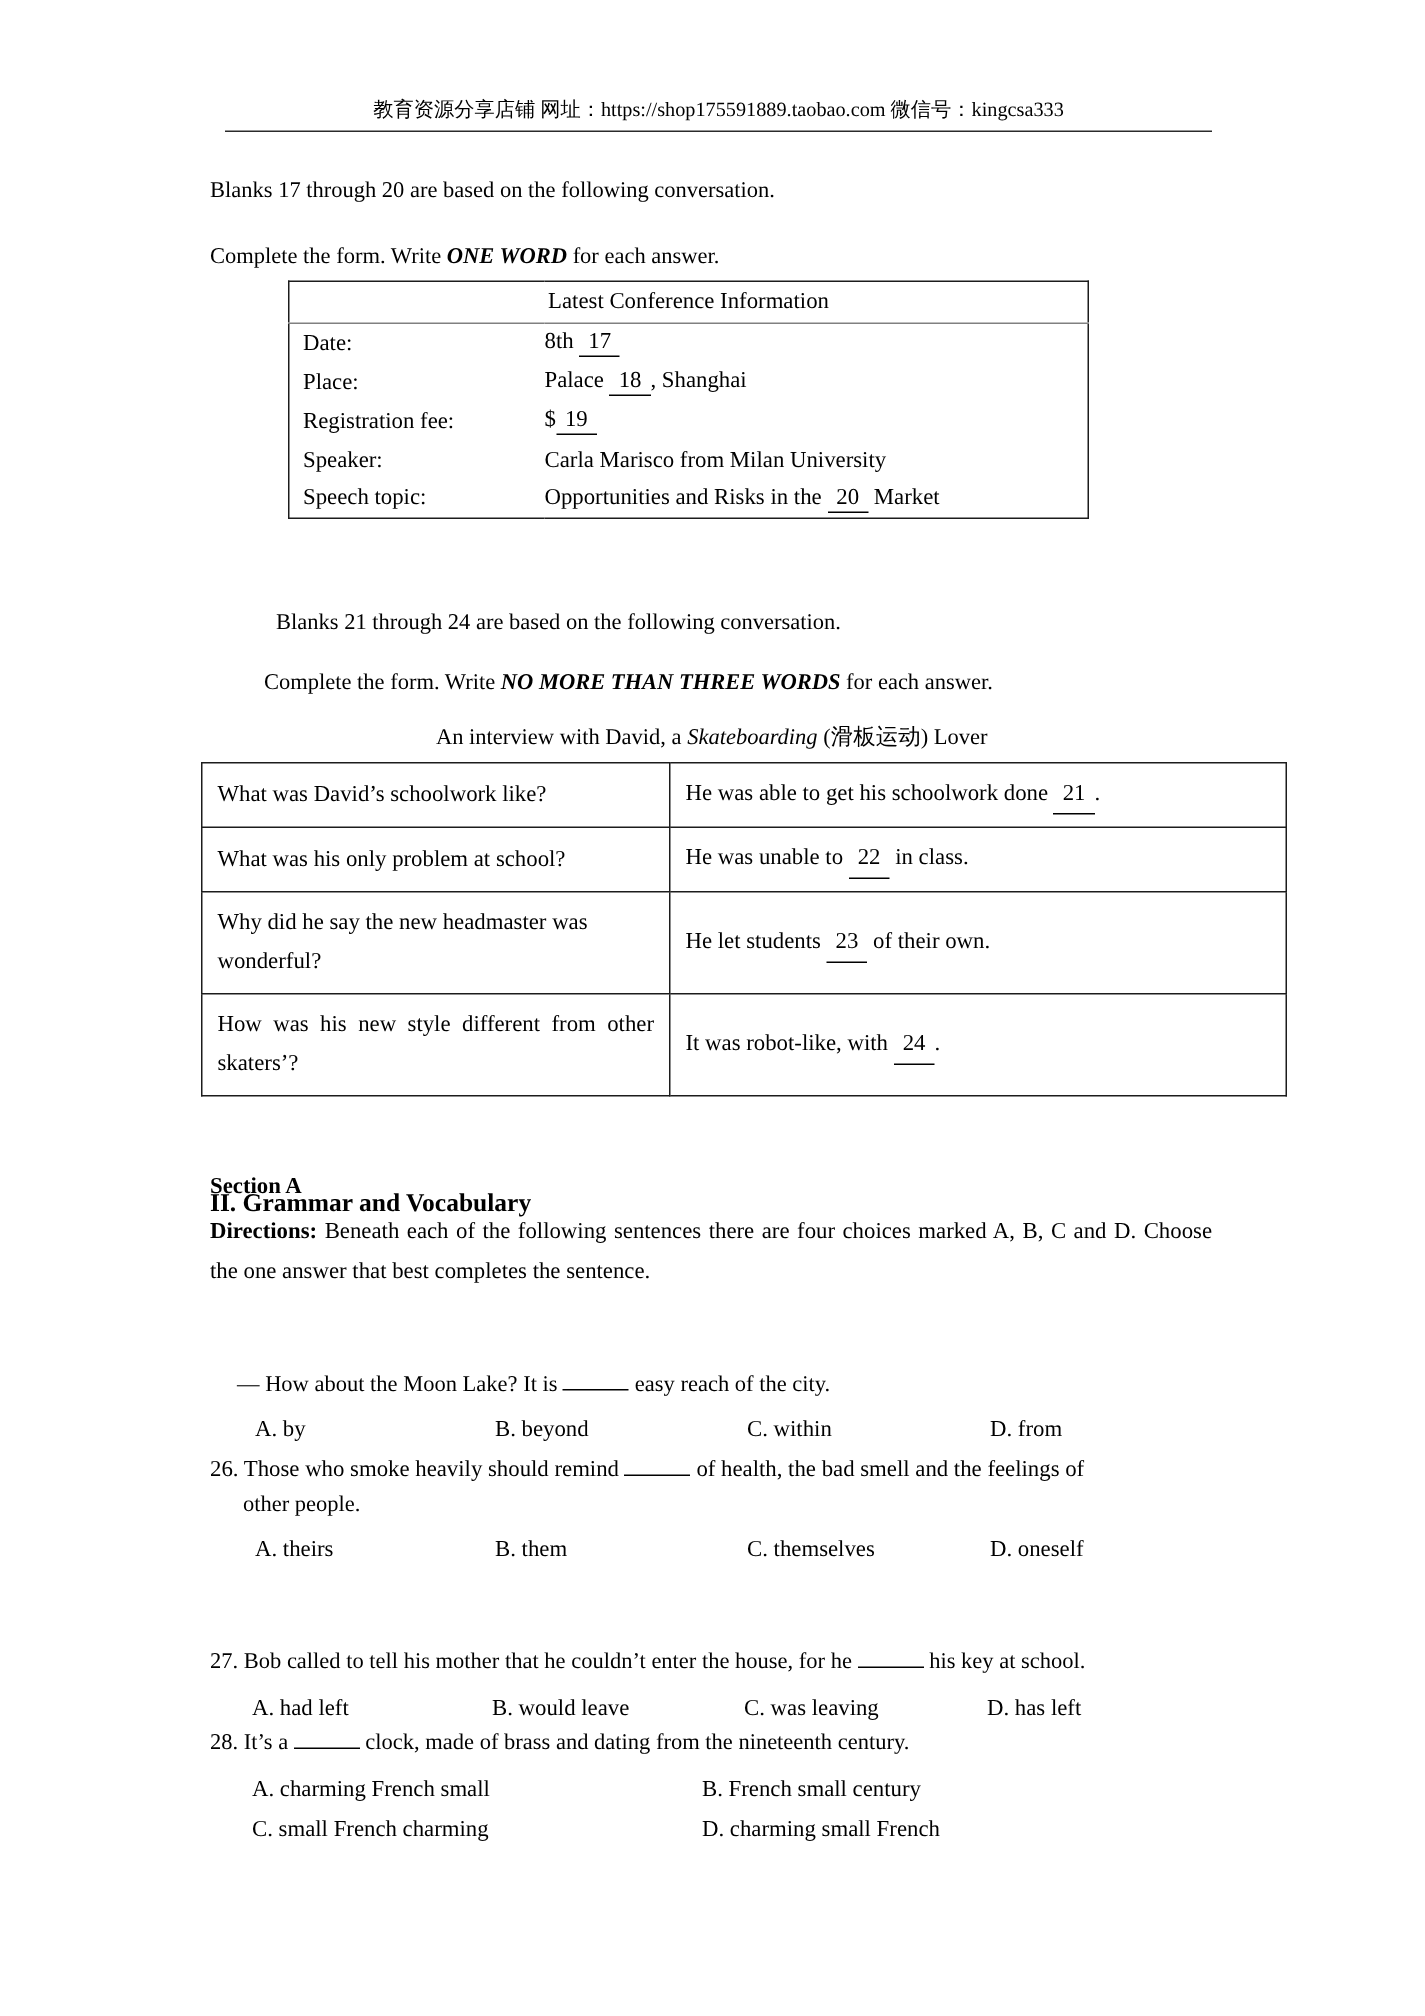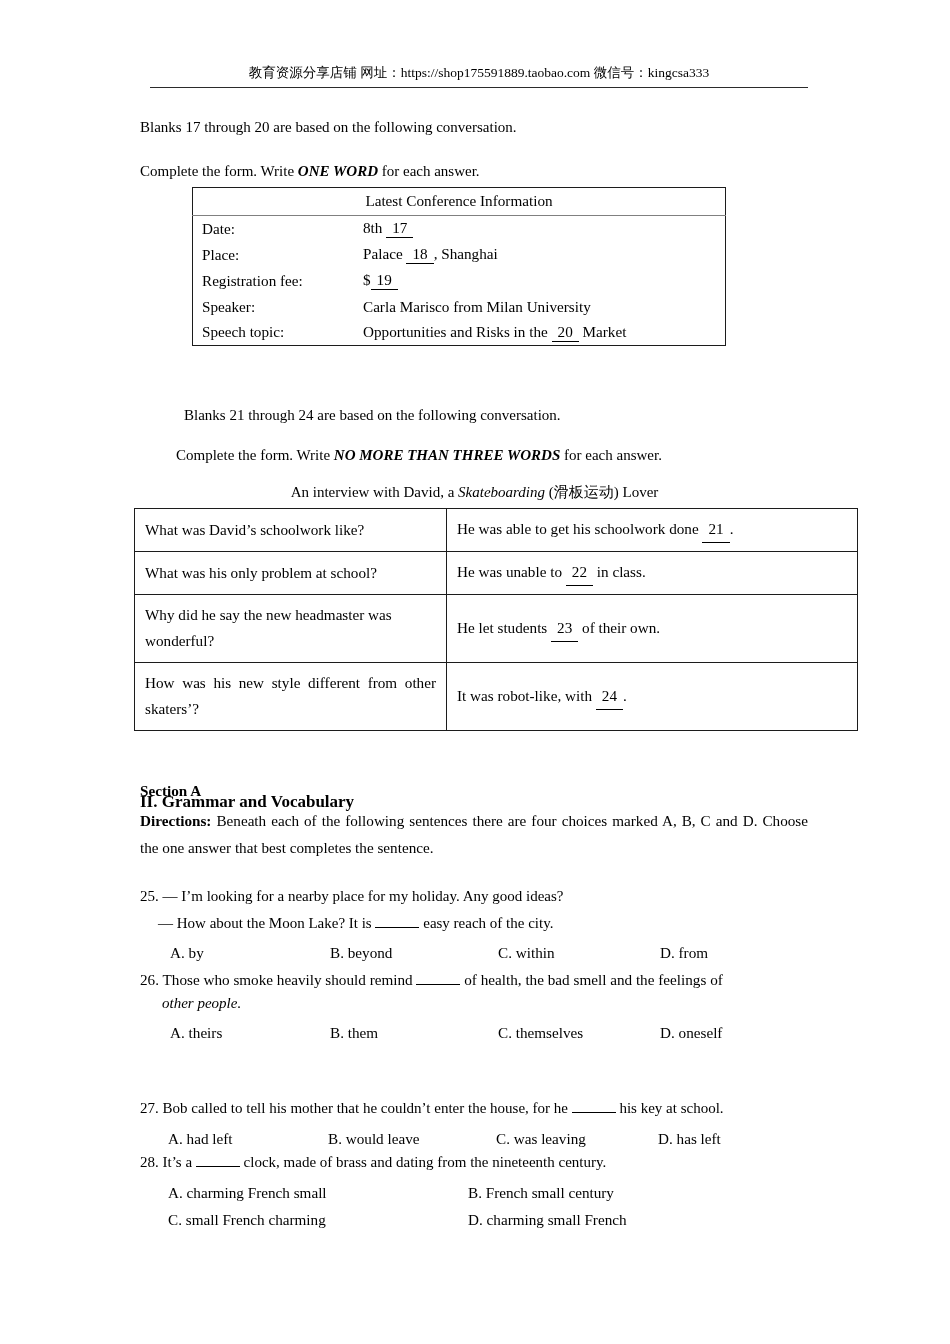--- a/index.html
+++ b/index.html
@@ -220,36 +220,32 @@
   </tbody>
     </table>
 
   <div class="h-sec" style="left:140px; top:792px;">II. Grammar and Vocabulary</div>
   <div class="h-sub" style="left:140px; top:782px;">Section A</div>
 
   <div class="para just" style="left:140px; top:807px; width:668px;">
     <b>Directions:</b><span>  Beneath each of the following sentences there are four choices marked A, B, C and D.  Choose the one answer that best completes the sentence.</span>
   </div>
 
-  <div class="body-line" style="left:140px; top:886px;">
-    <span>25.</span>
-    <span>— I’m looking for a nearby place for my holiday. Any good ideas?</span>
-  </div>
   <div class="body-line" style="left:158px; top:913px;">
     <span>— How about the Moon Lake? It is </span><span class="blank w-short"></span><span> easy reach of the city.</span>
   </div>
   <div class="opts" style="left:170px; top:939px;">
     <span class="op-a">A. by</span><span class="op-b">B. beyond</span><span class="op-c">C. within</span><span>D. from</span>
   </div>
 
   <div class="para just" style="left:140px; top:966px; width:668px;">
     <span>26.</span>
     <span>Those who smoke heavily should remind </span><span class="blank w-short"></span><span> of health, the bad smell and the feelings of</span>
   </div>
-  <div class="body-line" style="left:162px; top:993px;font-style:italic;">other people.</div>
+  <div class="body-line" style="left:162px; top:993px;">other people.</div>
   <div class="opts" style="left:170px; top:1019px;">
     <span class="op-a">A. theirs</span><span class="op-b">B. them</span><span class="op-c">C. themselves</span><span>D. oneself</span>
   </div>
 
   <div class="body-line" style="left:140px; top:1098px;">
     <span>27.</span>
     <span>Bob called to tell his mother that he couldn’t enter the house, for he </span><span class="blank w-short"></span><span> his key at school.</span>
   </div>
   <div class="opts" style="left:168px; top:1125px;">
     <span class="op-a">A. had left</span><span class="op-b">B. would leave</span><span class="op-c">C. was leaving</span><span>D. has left</span>

